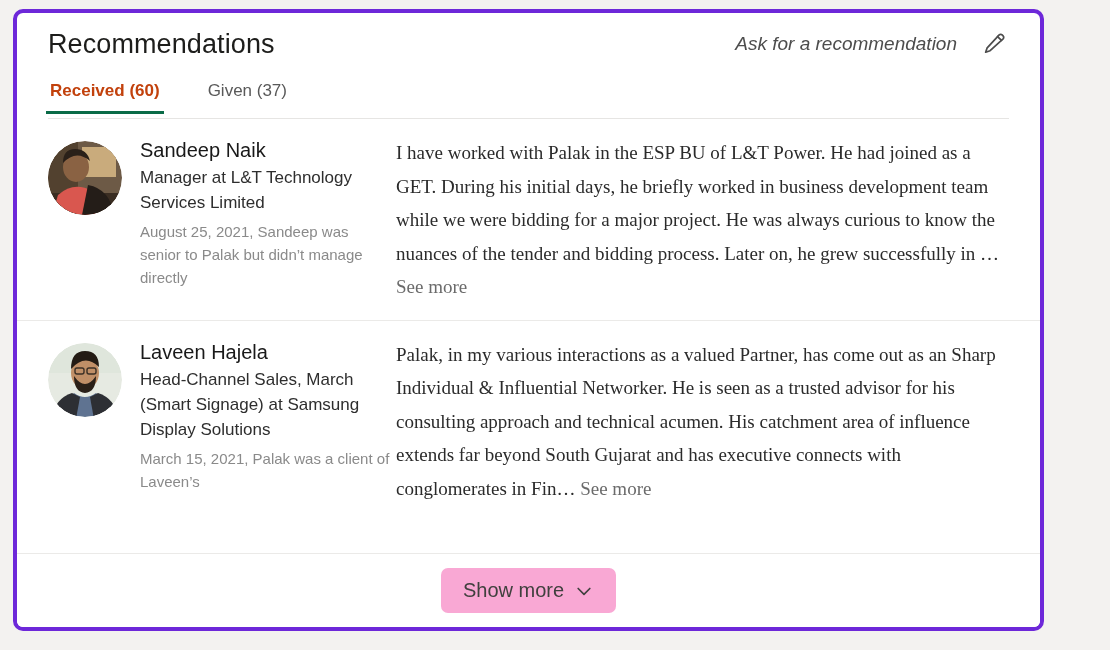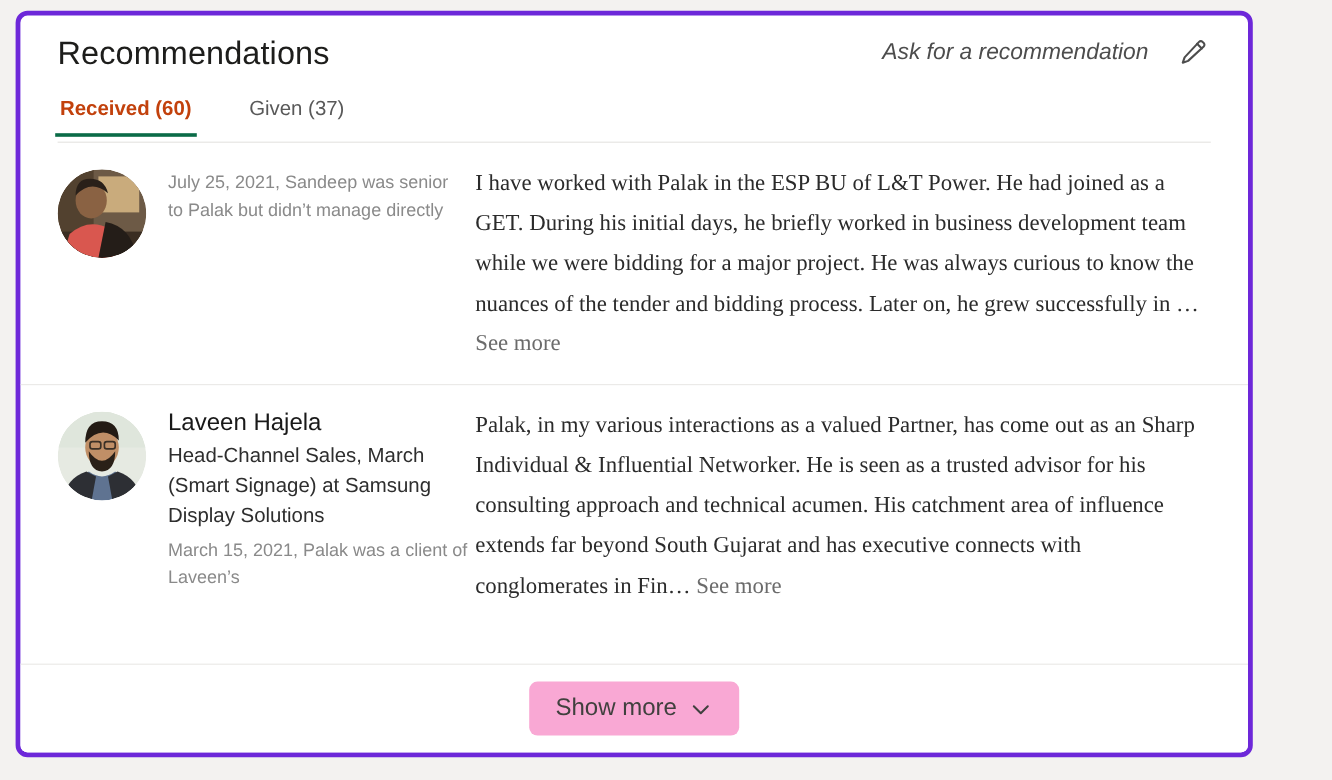--- a/index.html
+++ b/index.html
@@ -235,21 +235,23 @@
             <rect x="34" y="6" width="34" height="30" fill="#c9ab7c"></rect>
             <rect x="0" y="52" width="74" height="22" fill="#3a2d22"></rect>
             <ellipse cx="28" cy="26" rx="13" ry="15" fill="#8a6243"></ellipse>
             <path d="M15 22 q13 -14 27 -2 q-3 -12 -15 -12 q-12 0 -12 14z" fill="#2a2019"></path>
             <path d="M10 54 q16 -14 34 -4 l4 24 h-44z" fill="#d9574f"></path>
             <path d="M40 44 q22 4 26 30 h-32z" fill="#241d18"></path>
           </g>
         </svg>
       </div>
       <div class="rec-person">
-        <div class="person-meta">July 25, 2021, Sandeep was senior to Palak but didn’t manage directly</div>
+        <div class="person-name">Sandeep Naik</div>
+        <div class="person-headline">Manager at L&amp;T Technology Services Limited</div>
+        <div class="person-meta">August 25, 2021, Sandeep was senior to Palak but didn’t manage directly</div>
       </div>
       <div class="rec-body"><span>I have worked with Palak in the ESP BU of L&amp;T Power. He had joined as a GET. During his initial days, he briefly worked in business development team while we were bidding for a major project. He was always curious to know the nuances of the tender and bidding process. Later on, he grew successfully in …</span> <span class="see-more">See more</span></div>
     </div>
 
     <div class="rec-item">
       <div class="avatar">
         <svg viewBox="0 0 74 74" xmlns="http://www.w3.org/2000/svg">
           <defs>
             <clipPath id="clip2">
                 <circle cx="37" cy="37" r="37"></circle>

